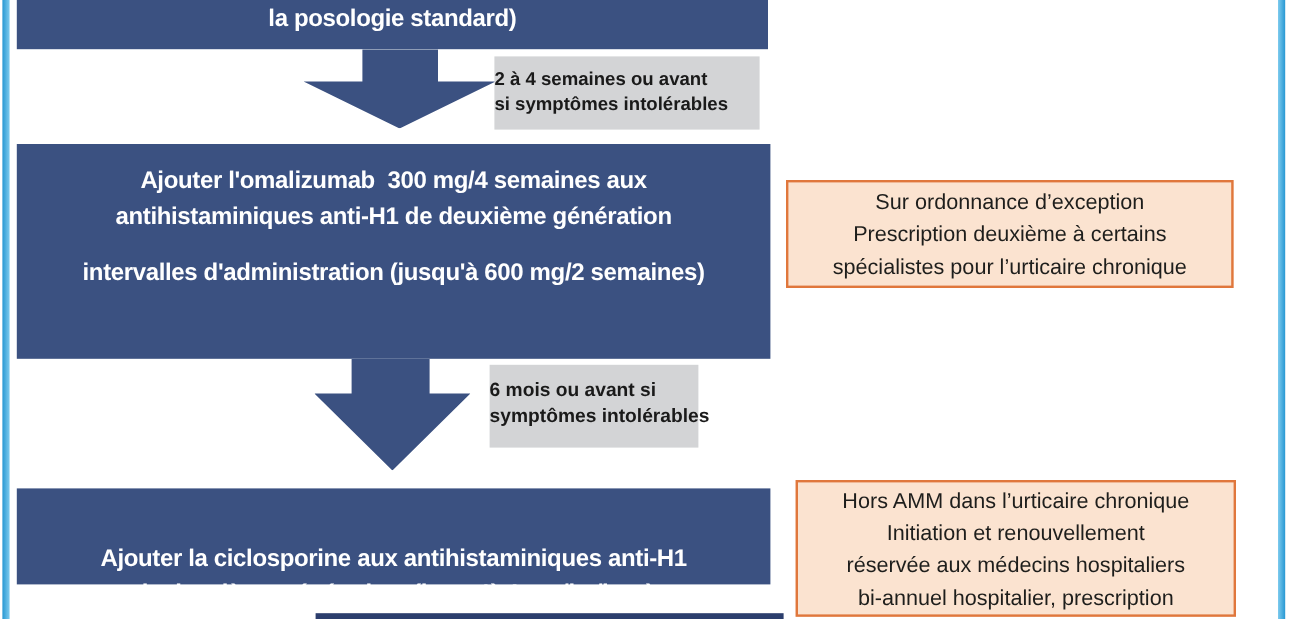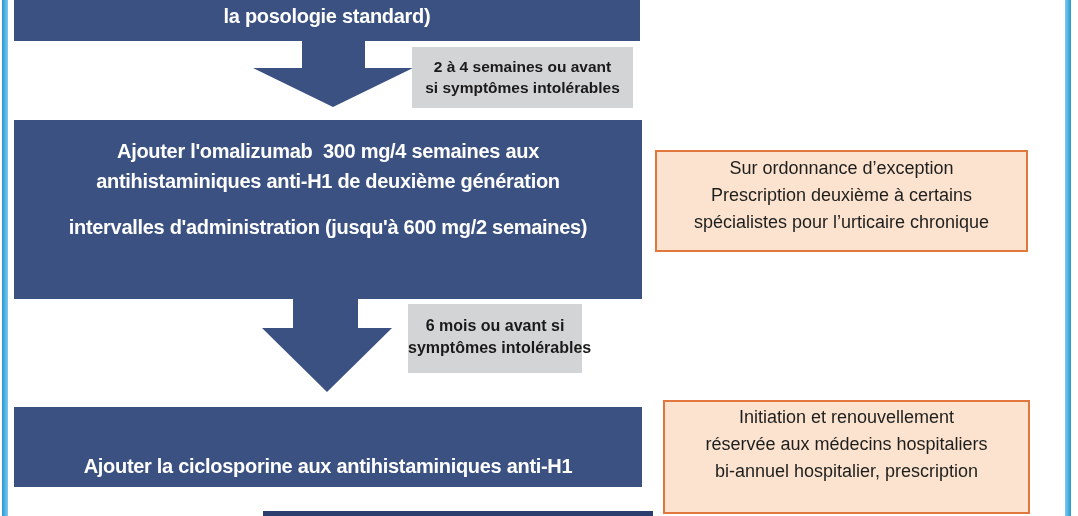--- a/index.html
+++ b/index.html
@@ -49,35 +49,34 @@
   #arrow-2{
     left:262px;top:299px;width:130px;height:93px;
     clip-path:polygon(31px 0px,96px 0px,96px 29px,130px 29px,65px 93px,0px 29px,31px 29px);
   }
 
   .gray-box{
     position:absolute;
     background:var(--gray-box-bg);
     color:var(--gray-box-text);
     font-weight:bold;
-    text-align:center;
     box-sizing:border-box;
   }
   #timer-1{left:412px;top:47px;width:221px;height:61px;font-size:15.5px;line-height:21px;padding-top:9px;}
   #timer-2{left:408px;top:304px;width:174px;height:69px;font-size:16px;line-height:22px;padding-top:11px;}
 
   .orange-box{
     position:absolute;
     background:var(--orange-box-bg);
     border:2px solid var(--orange-box-border);
     color:var(--orange-box-text);
     text-align:center;
     box-sizing:border-box;
   }
-  #note-omalizumab{left:655px;top:150px;width:373px;height:102px;font-size:18px;line-height:27px;padding-top:3px;}
+  #note-omalizumab{left:655px;top:150px;width:373px;height:90px;font-size:18px;line-height:27px;padding-top:3px;}
   #note-ciclosporine{left:663px;top:400px;width:367px;height:114px;font-size:18px;line-height:27px;padding-top:2px;}
 
   #next-box-strip{position:absolute;left:263px;top:511px;width:390px;height:5px;background:var(--navy-strip);}
 </style>
 </head>
 <body>
 
 <div id="stage">
 
   <div id="border-left" class="side-border"></div>
@@ -116,20 +115,21 @@
     <div class="line">6 mois ou avant si</div>
     <div class="line">symptômes intolérables</div>
   </div>
 
   <div id="box-ciclosporine" class="blue-box">
     <div class="line">Ajouter la ciclosporine aux antihistaminiques anti-H1</div>
     <div class="line">de deuxième génération  (jusqu'à 1 mg/kg/jour)</div>
   </div>
 
   <div id="note-ciclosporine" class="orange-box">
+    <div class="line">Hors AMM dans l’urticaire chronique</div>
     <div class="line">Initiation et renouvellement</div>
     <div class="line">réservée aux médecins hospitaliers</div>
     <div class="line">bi-annuel hospitalier, prescription</div>
   </div>
 
   <div id="next-box-strip"></div>
 
 </div>
 
 </body></html>

